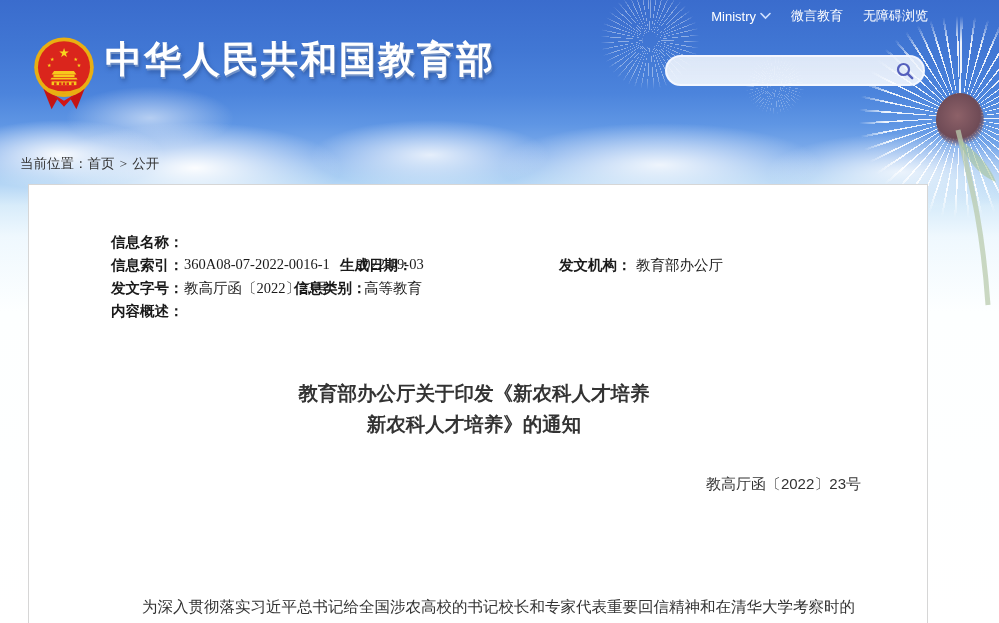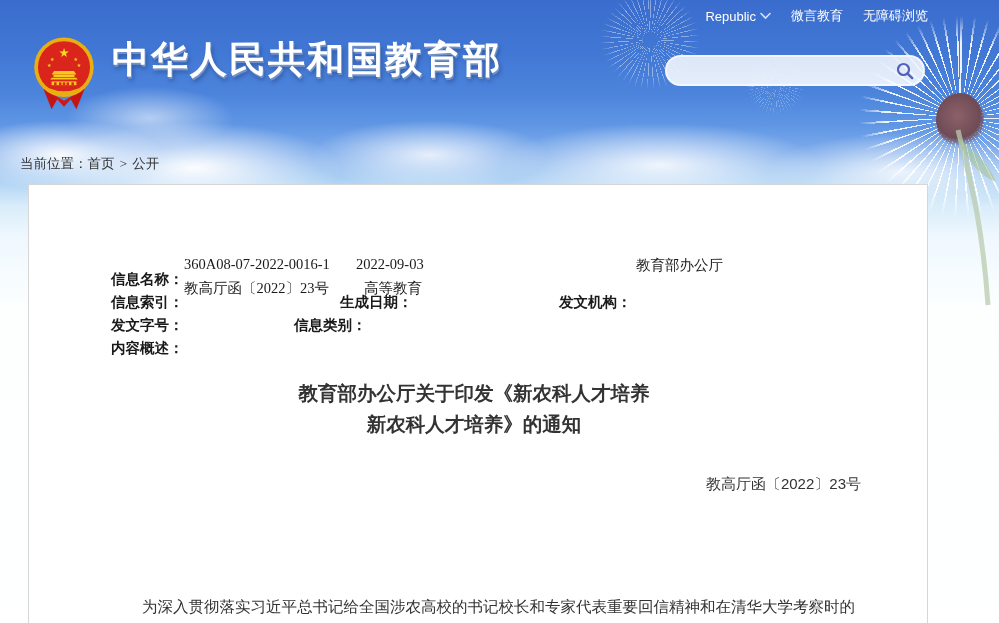--- a/index.html
+++ b/index.html
@@ -37,21 +37,21 @@
   .dstem { position:absolute; left:930px; top:120px; width:69px; height:190px; }
   
   .topbar {
     position:absolute; top:7px; right:71px; display:flex; align-items:center; gap:20px;
     color:#fff; font-size:13px;
   }
   .topbar .tb-item { display:flex; align-items:center; gap:4px; cursor:pointer; white-space:nowrap; }
   
   .logo { position:absolute; left:33px; top:36px; display:flex; align-items:flex-start; cursor:pointer; }
   .emblem { width:62px; height:76px; }
-  .site-names { margin-left:17px; padding-top:4px; }
+  .site-names { margin-left:10px; padding-top:4px; }
   .site-zh {
     font-size:37px; font-weight:bold; color:#fff; letter-spacing:2px; line-height:1.1;
     text-shadow:1px 2px 0 rgba(120,150,200,.9), 2px 4px 4px rgba(30,60,120,.55);
   }
   .site-en {
     margin-top:3px; font-size:13.5px; font-weight:bold; color:#fff; letter-spacing:.2px;
     text-shadow:1px 1px 0 rgba(120,150,200,.9), 1px 2px 3px rgba(30,60,120,.6);
   }
   
   .search {
@@ -75,21 +75,21 @@
   
   .content {
     position:absolute; left:28px; top:184px; width:900px; height:439px;
     background:#fff; border:1px solid #d6d6d6; border-bottom:none;
   }
   .info {
     position:absolute; top:48px; left:0; right:0;
     font-family:"Liberation Serif","DejaVu Serif",serif; font-size:14.5px; color:#1a1a1a;
   }
   .irow { position:relative; height:23px; }
-  .irow .lab { position:absolute; font-weight:bold; white-space:nowrap;margin-top:37px; }
+  .irow .lab { position:absolute; font-weight:bold; white-space:nowrap; }
   .irow .val { position:absolute; white-space:nowrap; }
   .l1 { left:82px; }  .v1 { left:155px; }
   .l2 { left:280px;padding-left:31px; } .v2 { left:327px; }
   .l2b{ left:265px; } .v2b{ left:335px; }
   .l3 { left:530px; } .v3 { left:607px; }
   .doc-title {
     position:absolute; top:193px; left:0; right:8px; text-align:center;
     font-size:19.5px; line-height:31px; font-weight:bold; color:#333;
   }
   .doc-number { position:absolute; top:290px; right:66px; font-size:15px; color:#333; }
@@ -106,21 +106,21 @@
 <div class="dcenter"></div>
 <svg class="dstem" viewBox="0 0 69 190">
   <path d="M28 10 C 40 60, 52 100, 58 185" stroke="#b9cbae" stroke-width="5" fill="none" opacity="0.75"></path>
   <path d="M28 18 C 44 30, 58 42, 66 62 C 50 56, 36 40, 28 18 Z" fill="#a9c49a" opacity="0.6"></path>
 </svg>
 <div class="dburst wisp1"></div>
 <div class="dburst wisp2"></div>
 
 <div class="topbar">
   <span class="tb-item">
-    <span>Republic</span>
+    <span>Ministry</span>
     <svg width="11" height="8" viewBox="0 0 11 8">
       <path d="M1 1.5 L5.5 6 L10 1.5" stroke="#cfe0ff" stroke-width="1.6" fill="none" stroke-linecap="round"></path>
     </svg>
   </span>
   <span class="tb-item">
     <span>微言教育</span>
   </span>
   <span class="tb-item">
     <span>无障碍浏览</span>
   </span>

